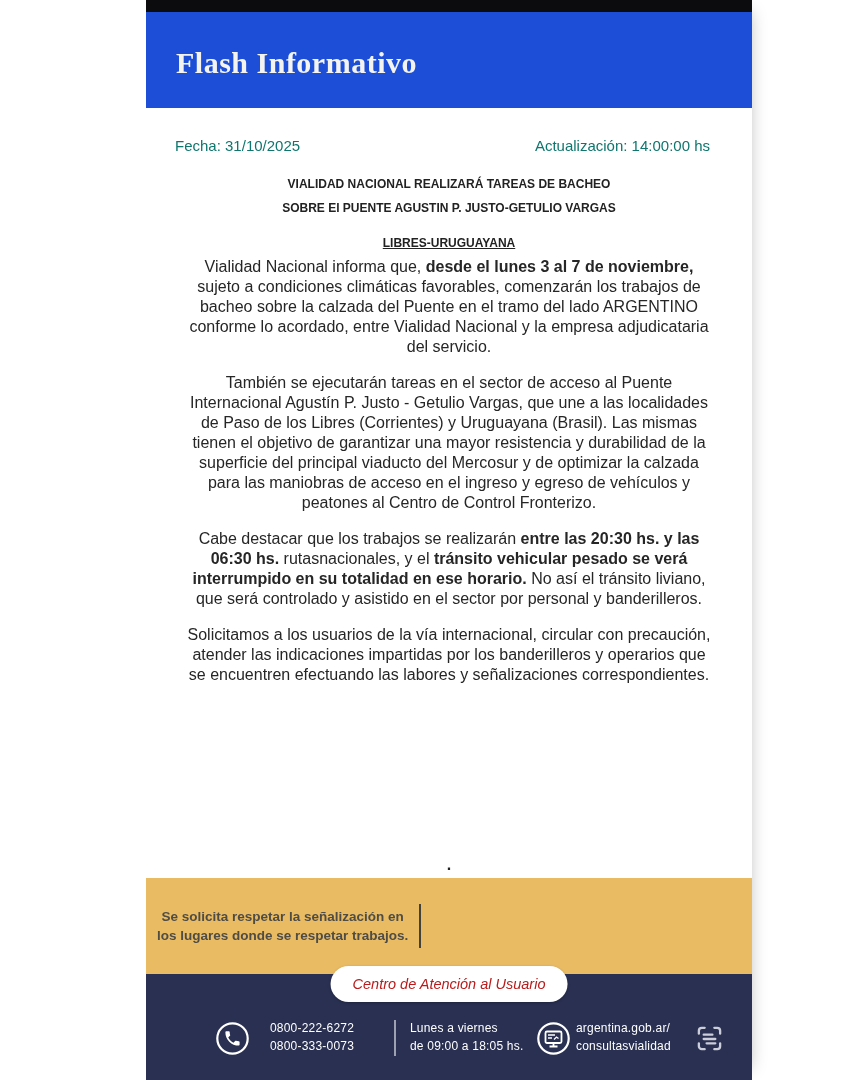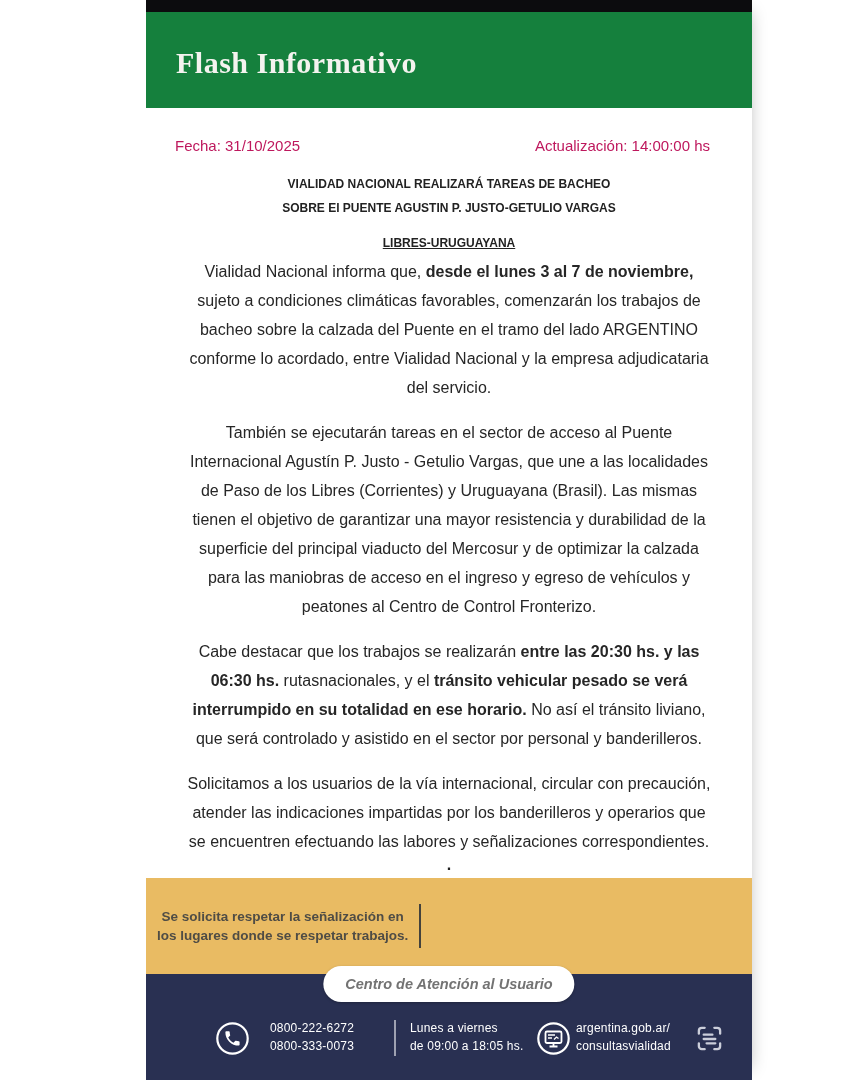--- a/index.html
+++ b/index.html
@@ -1,49 +1,49 @@
 <!DOCTYPE html>
 <html><head>
 <meta charset="utf-8">
 <style>
   html,body{margin:0;padding:0;background:#ffffff;}
   .page{position:relative;width:864px;height:1080px;background:#ffffff;overflow:hidden;
         font-family:"Liberation Sans",sans-serif;}
   .doc{position:absolute;left:146px;top:0;width:606px;height:1080px;background:#ffffff;
        box-shadow:10px 0 16px -12px rgba(0,0,0,.28);}
   .topbar{position:absolute;left:0;top:0;width:100%;height:12px;background:#0c0c0e;}
-  .header{position:absolute;left:0;top:12px;width:100%;height:96px;background:#15803d;}
+  .header{position:absolute;left:0;top:12px;width:100%;height:96px;background:#1d4ed8;}
   .header h1{margin:0;position:absolute;left:30px;top:34px;
              font-family:"Liberation Serif",serif;font-weight:700;font-size:30px;
              color:#f4f3ef;letter-spacing:.5px;}
   .logo{position:absolute;right:14px;top:6px;width:86px;text-align:center;color:#fff;}
   .logo .t1{font-size:13.5px;font-weight:700;margin-top:-3px;letter-spacing:.2px;}
   .logo .t2{font-size:10px;font-weight:700;margin-top:-1px;letter-spacing:.2px;}
   .meta-row{position:absolute;left:0;top:137px;width:100%;box-sizing:border-box;
             padding:0 42px 0 29px;display:flex;justify-content:space-between;
-            color:#be185d;font-size:15px;gap:36px;}
+            color:#0f766e;font-size:15px;gap:36px;}
   .headline{position:absolute;left:0;top:172px;width:100%;text-align:center;
             font-weight:700;font-size:12px;line-height:24px;color:#222;}
   .headline .sub{margin-top:11px;text-decoration:underline;}
   .body{position:absolute;left:0;top:257px;width:100%;box-sizing:border-box;
-        padding:0 38px;text-align:center;font-size:16px;line-height:29px;color:#262626;}
+        padding:0 38px;text-align:center;font-size:16px;line-height:20px;color:#262626;}
   .body p{margin:0 0 16px 0;}
   .body .b{font-weight:700;}
   .stray-dot{position:absolute;left:0;top:856px;width:100%;text-align:center;
              font-weight:700;font-size:16px;color:#222;}
   .band{position:absolute;left:0;top:878px;width:100%;height:96px;background:#e9bb63;
         box-sizing:border-box;display:flex;align-items:center;padding:0 6px;}
   .band .col{text-align:center;font-weight:700;font-size:13.5px;line-height:19px;color:#4f4c45;}
   .band .left{width:44%;}
   .band .right{flex:1;}
   .band-divider{width:2px;height:44px;background:#44423c;margin:0 6px;}
   .footer{position:absolute;left:0;top:974px;width:100%;height:106px;background:#293052;}
   .pill{position:absolute;left:50%;transform:translateX(-50%);top:-8px;height:36px;
         line-height:36px;background:#ffffff;border-radius:18px;padding:0 22px;
-        color:#737373;font-style:italic;font-weight:700;font-size:14.5px;white-space:nowrap;
+        color:#b91c1c;font-style:italic;font-weight:400;font-size:14.5px;white-space:nowrap;
         box-shadow:0 1px 3px rgba(0,0,0,.25);}
   .f-item{position:absolute;}
   .f-text{position:absolute;color:#ffffff;font-size:12px;line-height:17.5px;
           font-weight:500;letter-spacing:.2px;white-space:nowrap;}
   .phone-ic{left:70px;top:48px;}
   .phones{left:124px;top:46px;}
   .f-divider{position:absolute;left:248px;top:46px;width:2px;height:36px;
              background:rgba(255,255,255,.55);}
   .hours{left:264px;top:46px;}
   .monitor-ic{left:391px;top:48px;}

